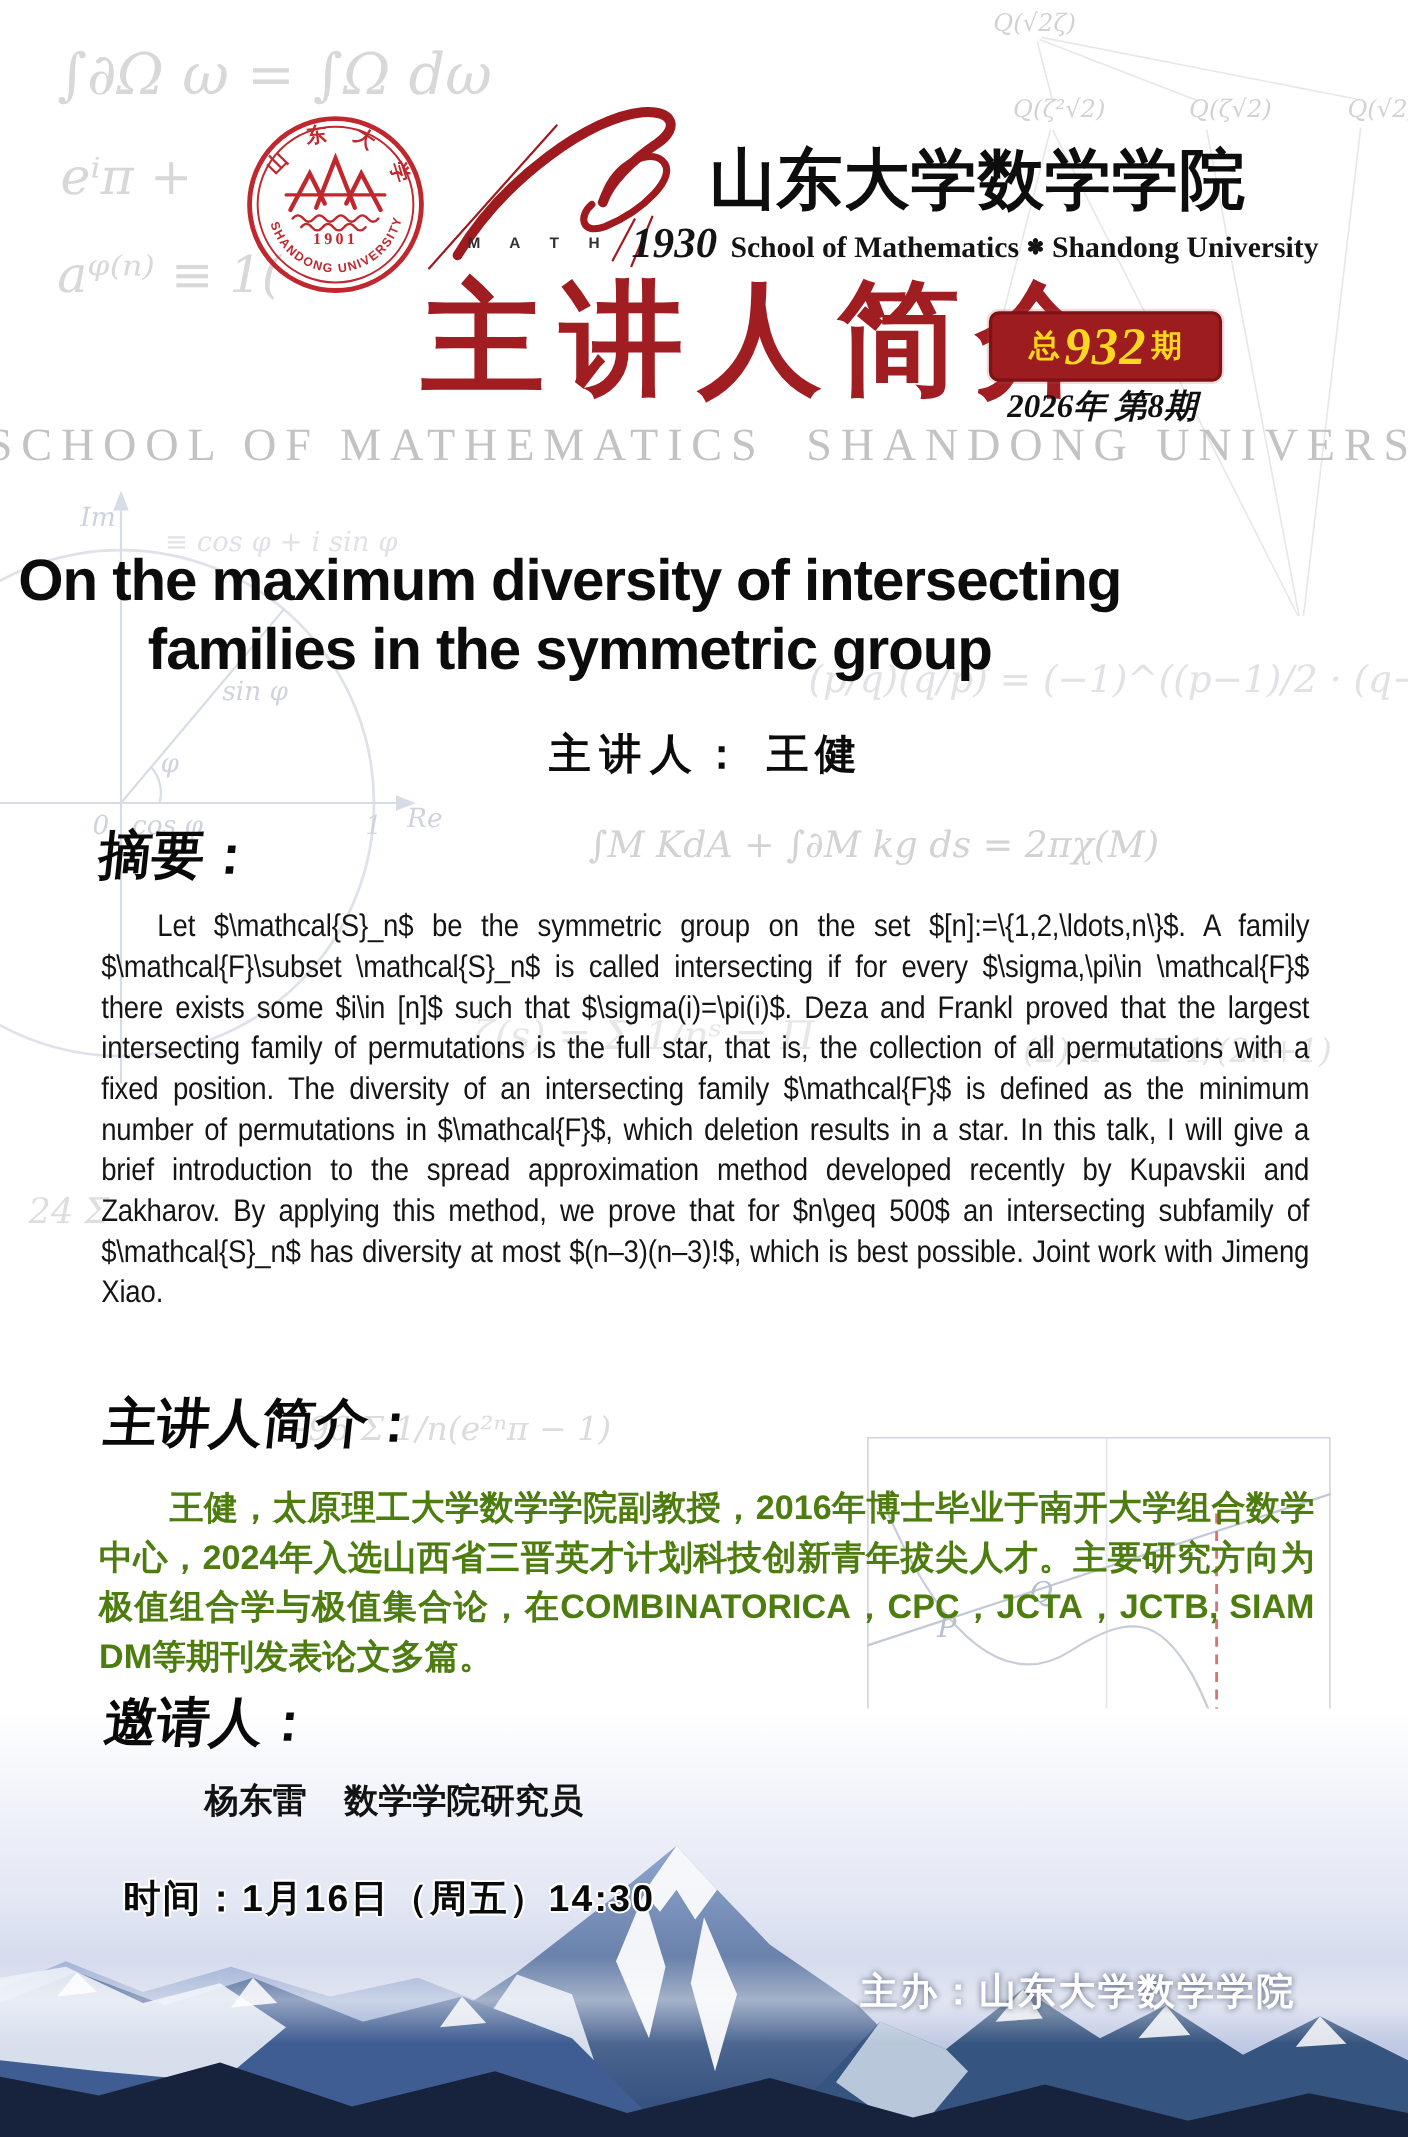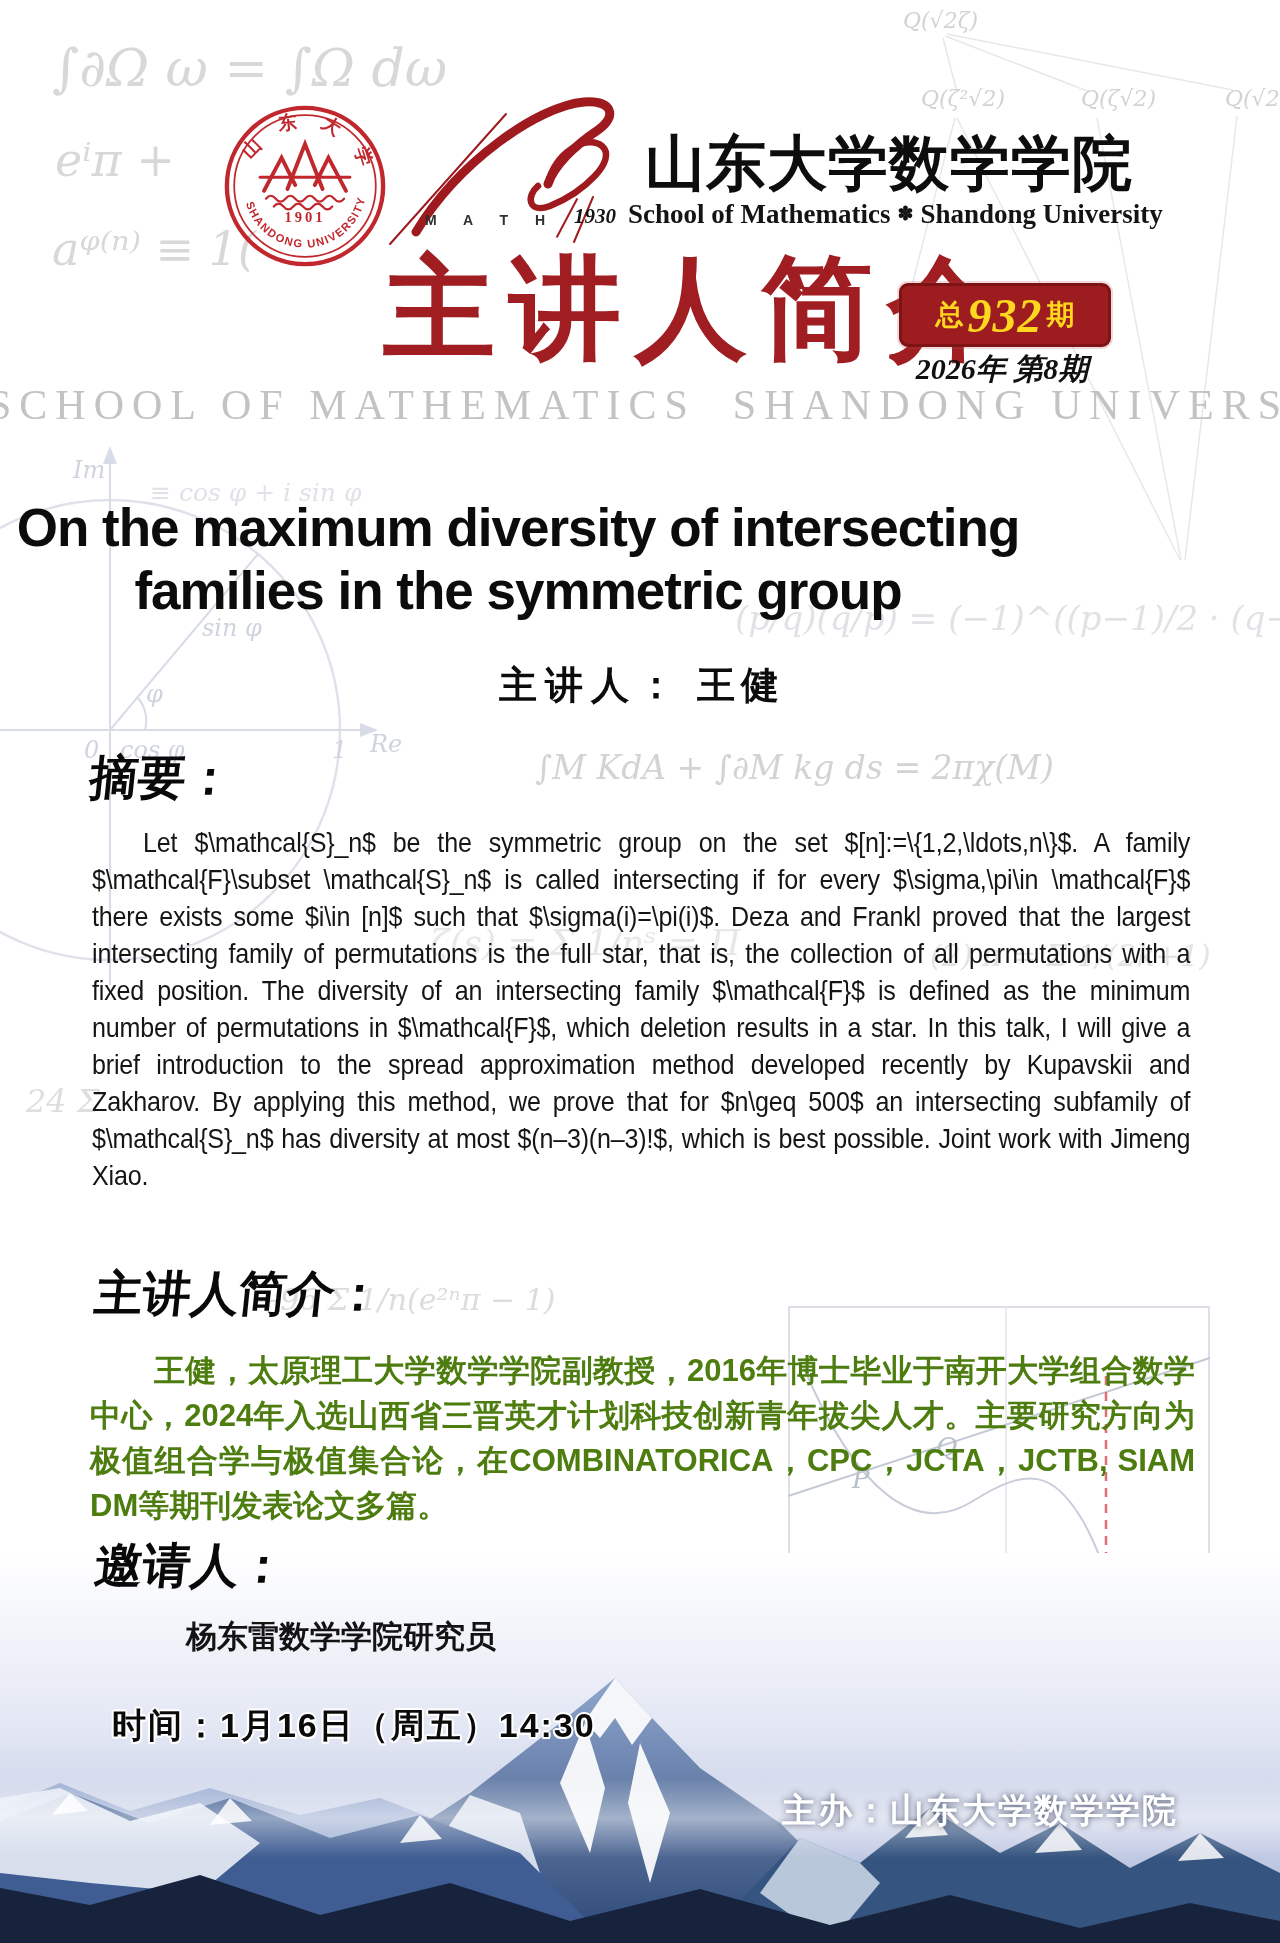--- a/index.html
+++ b/index.html
@@ -29,21 +29,21 @@
   .seal-svg{left:222px;top:100px;width:166px;height:172px;z-index:3;}
   .swoosh-svg{left:388px;top:92px;width:265px;height:155px;z-index:3;}
   .math-letters{left:425px;top:212px;z-index:3;font-size:14px;font-weight:bold;
     color:#303030;letter-spacing:3px;word-spacing:17px;}
   .red-slash{left:566px;top:196px;width:2px;height:44px;background:#a01a20;
     transform:rotate(28deg);z-index:3;}
   .school-cn{left:645px;top:124px;z-index:3;font-size:60px;font-weight:900;
     letter-spacing:1px;color:#0d0d0d;font-family:"Liberation Serif","DejaVu Serif",serif;}
   .school-en{left:574px;top:199px;z-index:3;font-family:"Liberation Serif","DejaVu Serif",serif;
     font-weight:bold;font-size:27px;color:#141414;}
-  .school-en .yr{font-style:italic;font-size:21px;margin-right:12px;}
+  .school-en .yr{font-style:italic;font-size:39px;margin-right:12px;}
   .school-en .sep{font-size:19px;margin:0 7px;vertical-align:3px;}
   .forum-title{left:383px;top:252px;z-index:3;font-size:112px;line-height:1.02;
     font-weight:900;color:#a01d22;letter-spacing:14px;
     font-family:"Liberation Serif","DejaVu Serif",serif;}
   .issue-badge{left:899px;top:283px;width:206px;height:58px;z-index:3;
     background:#9c1c20;border:3px solid #7e1315;border-radius:9px;
     box-shadow:0 0 0 2px #b04a4a33;
     display:flex;align-items:center;justify-content:center;
     color:#ffd71e;font-family:"Liberation Serif","DejaVu Serif",serif;font-weight:900;}
   .issue-badge .b-small{font-size:28px;}
@@ -67,21 +67,21 @@
   .h-bio{left:95px;top:1262px;}
   .h-invite{left:95px;top:1534px;}
   .abstract-body{left:92px;top:824px;width:1248px;z-index:3;
     transform:scaleX(0.88);transform-origin:left top;
     font-size:28.5px;line-height:37px;letter-spacing:-0.2px;color:#151515;
     text-align:justify;text-indent:58px;}
   .bio-body{left:90px;top:1348px;width:1105px;z-index:3;
     font-size:31px;line-height:45px;color:#4d7c0f;font-weight:600;
     text-align:justify;text-indent:64px;}
   .invite-line{left:186px;top:1616px;z-index:3;font-size:31px;font-weight:700;color:#131313;}
-  .invite-line .inv-title{}
+  .invite-line .inv-title{margin-left:34px;}
   
   .mountains{left:0;top:1553px;width:1280px;height:390px;z-index:2;}
   .outline-w{text-shadow:2px 0 0 #fff,-2px 0 0 #fff,0 2px 0 #fff,0 -2px 0 #fff,
     1.5px 1.5px 0 #fff,-1.5px -1.5px 0 #fff,1.5px -1.5px 0 #fff,-1.5px 1.5px 0 #fff;}
   .time-line{left:112px;top:1703px;z-index:3;font-size:34px;font-weight:800;
     letter-spacing:2px;color:#0a0a0a;}
   .venue-line{left:112px;top:1751px;z-index:3;font-size:34px;font-weight:800;
     letter-spacing:2px;color:#0a0a0a;}
   .organizer{left:782px;top:1788px;z-index:3;font-size:34px;font-weight:800;
     letter-spacing:2px;color:#ffffff;text-shadow:0 0 6px rgba(10,20,50,.65);}

